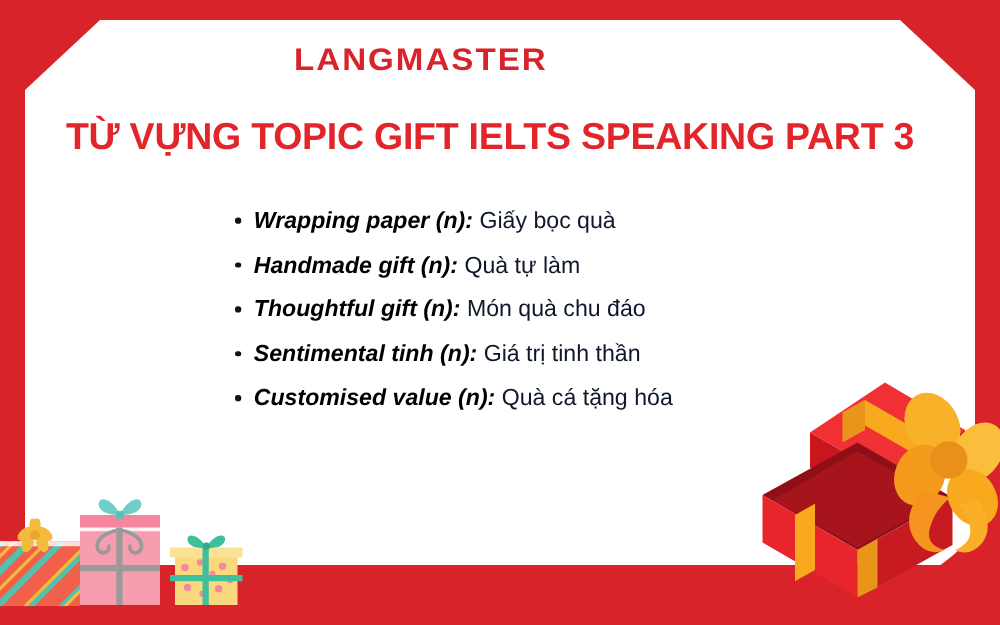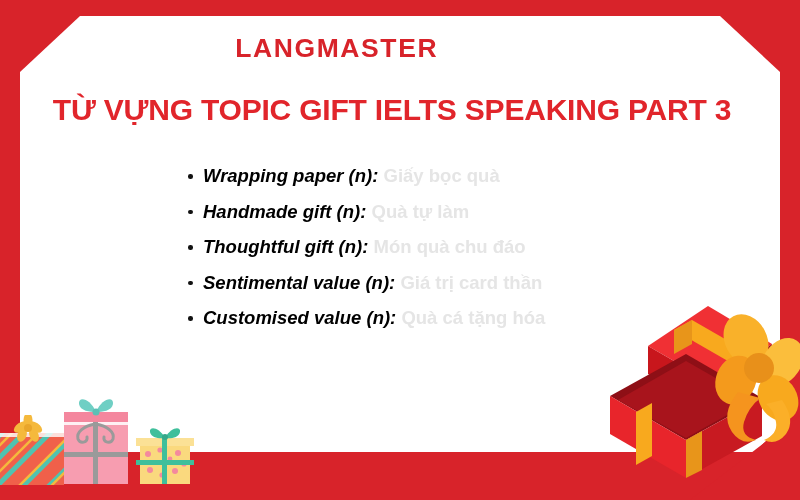--- a/index.html
+++ b/index.html
@@ -136,22 +136,22 @@
     height: 4.5px;
     border-radius: 50%;
     background: #121212;
   }
   .term {
     font-weight: 700;
     color: #000000;
     font-style: italic;
   }
   .gloss {
-    font-weight: 700;
-    color: #e5e5e5;
+    font-weight: 400;
+    color: #0f172a;
   }
 
   
   .art { position: absolute; z-index: 4; }
 
   
   #gift-big { left: 596px; top: 288px; width: 204px; height: 196px; z-index: 5; }
 
   
   #gift-pink { left: 60px; top: 392px; width: 72px; height: 92px; }
@@ -187,22 +187,22 @@
     </li>
     <li>
       <span class="term">Handmade gift (n):</span>
       <span class="gloss">Quà tự làm</span>
     </li>
     <li>
       <span class="term">Thoughtful gift (n):</span>
       <span class="gloss">Món quà chu đáo</span>
     </li>
     <li>
-      <span class="term">Sentimental value (n):</span>
-      <span class="gloss">Giá trị card thần</span>
+      <span class="term">Sentimental tinh (n):</span>
+      <span class="gloss">Giá trị tinh thần</span>
     </li>
     <li>
       <span class="term">Customised value (n):</span>
       <span class="gloss">Quà cá tặng hóa</span>
     </li>
   </ul>
 
   <div class="art" id="gift-big">
     <svg width="204" height="196" viewBox="0 0 204 196">
 

